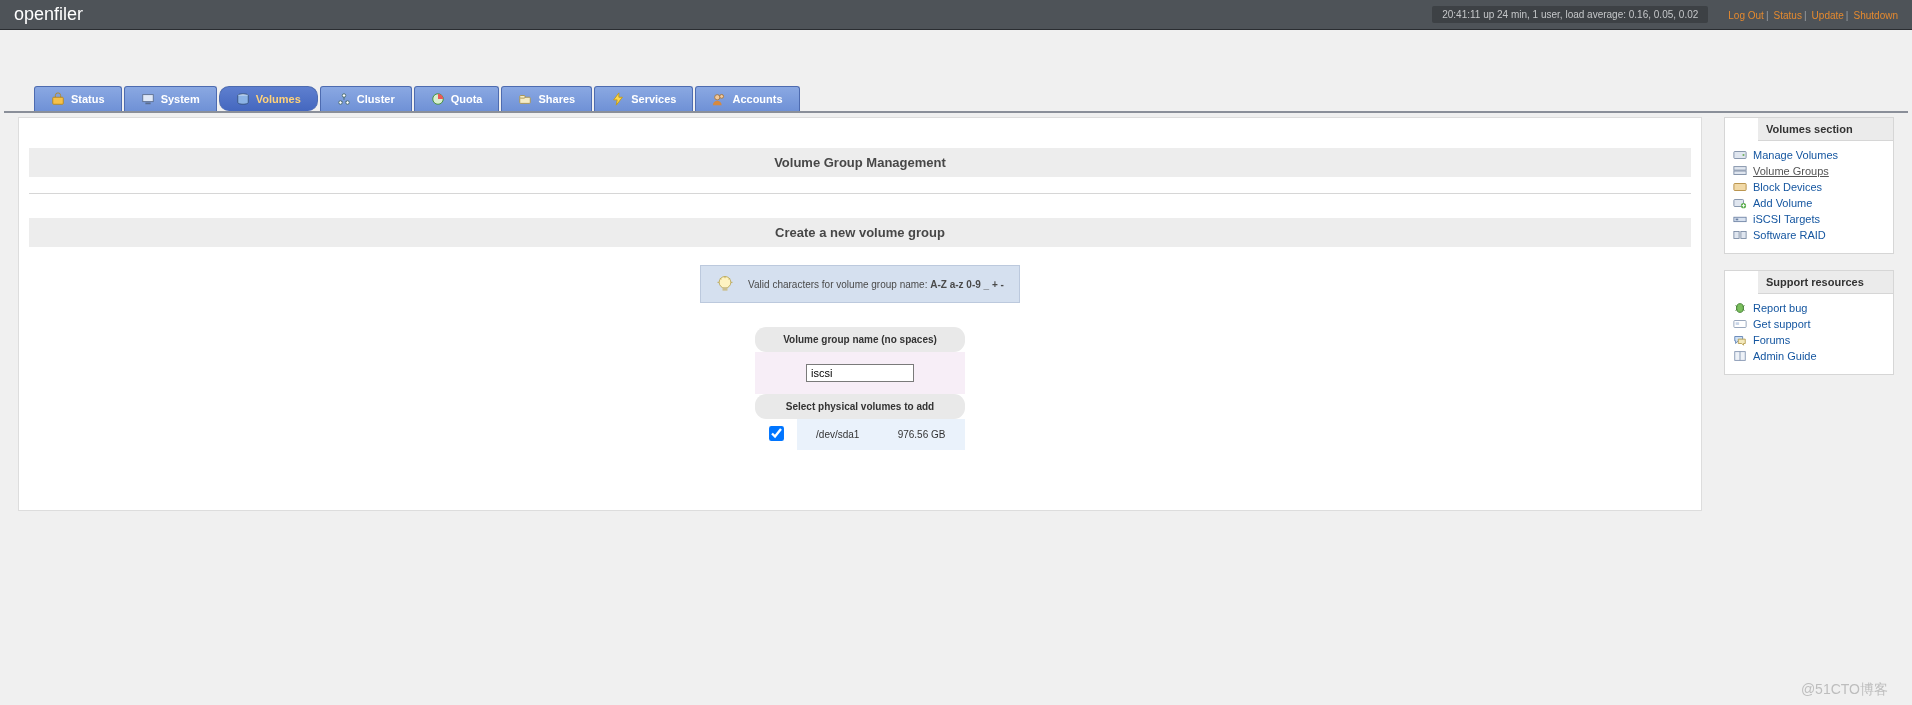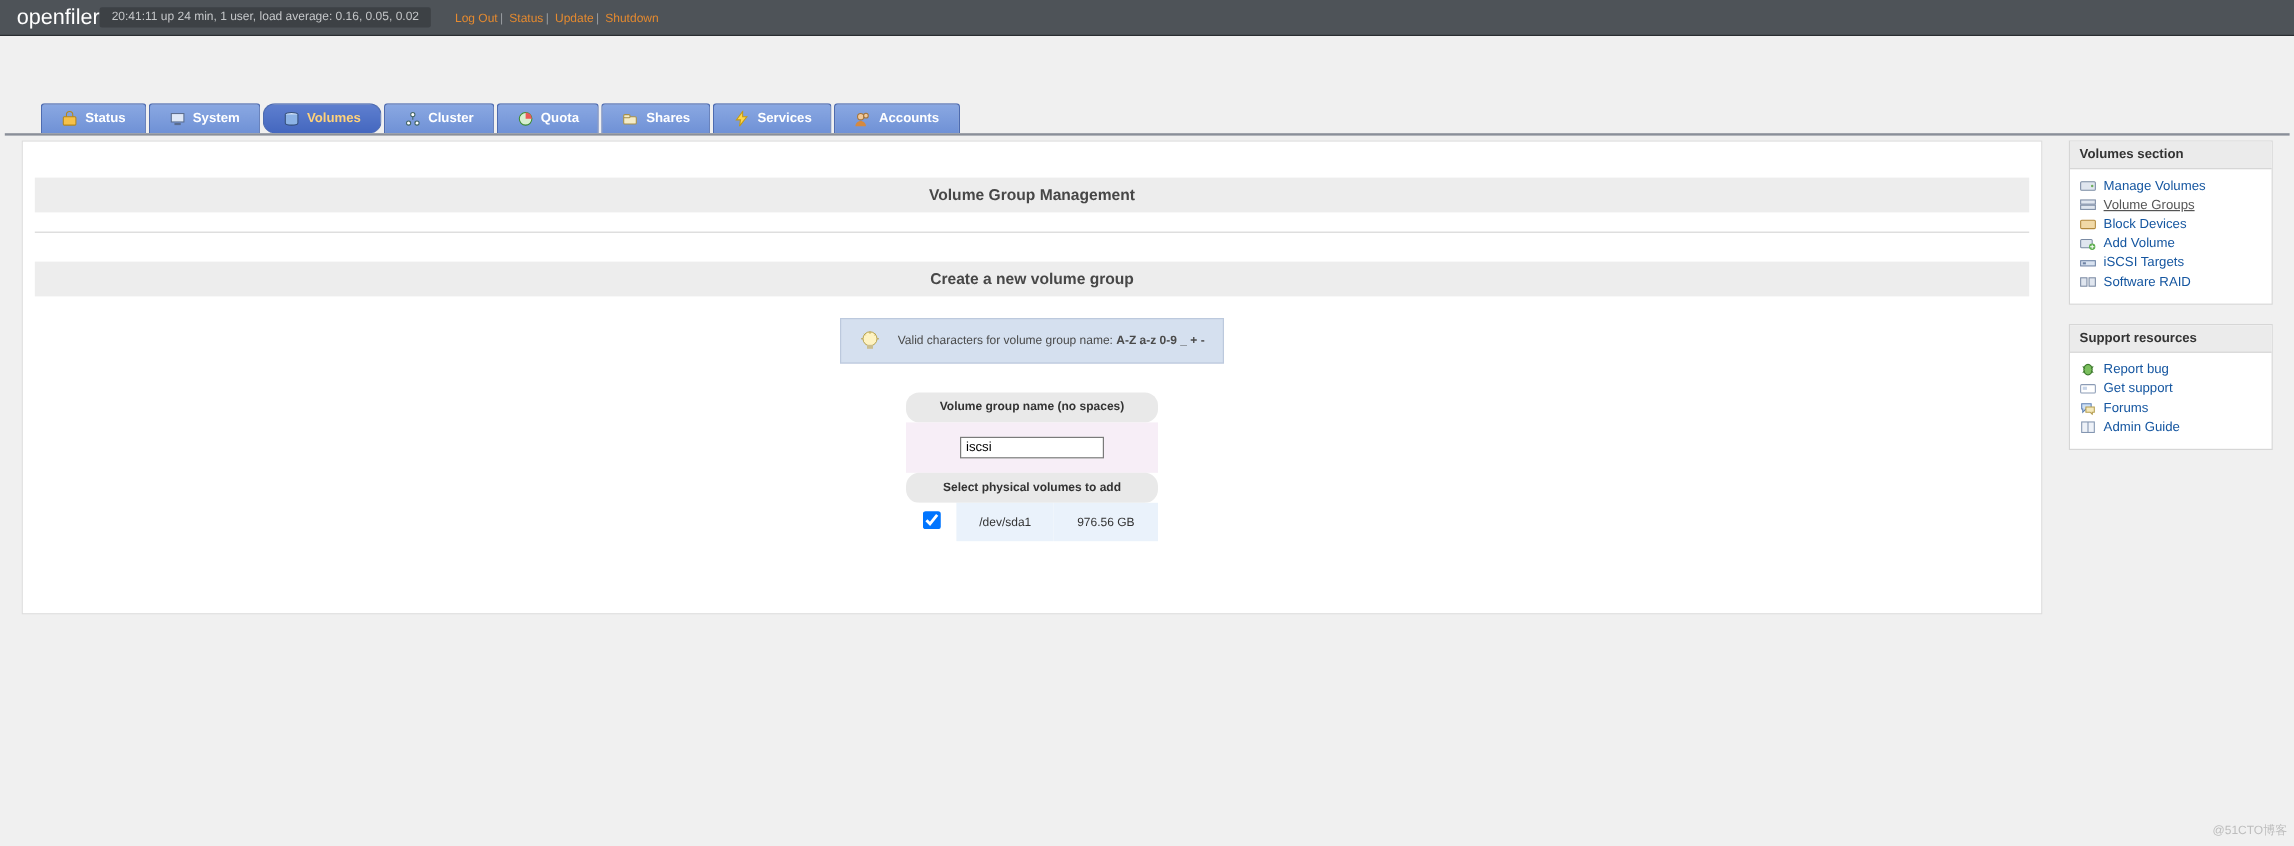--- a/index.html
+++ b/index.html
@@ -1,19 +1,19 @@
 <!DOCTYPE html>
 <html><head>
 <meta charset="utf-8">
 <style>
   * { margin: 0; padding: 0; box-sizing: border-box; }
   body { font-family: Verdana, Arial, sans-serif; font-size: 11px; background: #f0f0f0; color: #333; }
 
   
-  .topbar { background: #4e5358; height: 30px; display:flex; align-items:center; justify-content:flex-start; padding:0 14px; border-bottom:1px solid #2a2d31; }
+  .topbar { background: #4e5358; height: 30px; display:flex; align-items:center; justify-content:space-between; padding:0 14px; border-bottom:1px solid #2a2d31; }
   .logo { color:#fff; font-size:18px; font-family: "Trebuchet MS", sans-serif; letter-spacing:0px; }
   .logo b { font-weight:normal; }
   .top-right { display:flex; align-items:center; gap:20px; }
   .status-pill { background:#3d4145; color:#c5c7c9; font-size:10px; padding:3px 10px; border-radius:2px; }
   .action-links a { color:#e58a2f; font-size:10px; text-decoration:none; }
   .action-links .sep { color:#9b9fa3; font-size:10px; margin:0 2px; }
 
   
   .tab-row { display:flex; gap:2px; margin:56px 0 0 34px; }
   .tab { display:flex; align-items:center; gap:6px; background:linear-gradient(#8aa8e2,#6f91d6); color:#fff; font-size:11px; font-weight:bold; padding:5px 16px; border:1px solid #4d6bb0; border-bottom:none; border-radius:3px 3px 0 0; cursor:pointer; }
@@ -41,41 +41,41 @@
 
   
   .hint { width:320px; margin:18px auto 24px; background:#d5e0ef; border:1px solid #bcc9dd; display:flex; align-items:center; gap:12px; padding:8px 14px; font-size:10px; color:#4a4a4a; }
   .bulb { width:20px; height:20px; flex-shrink:0; }
 
   
   .form-tbl { margin:0 auto; border-collapse:collapse; text-align:center; }
   .form-tbl th { background:#e9e9e9; font-size:10px; font-weight:bold; padding:7px 28px;border-radius:11px; }
   .form-tbl td { padding:8px 10px; font-size:10px; }
   .name-row td { background:#f7eef7; padding:12px; }
-  .name-row input { border:1px solid #7a7a7a; font-size:11px; padding:2px 4px; width:120px; }
+  .name-row input { border:1px solid #7a7a7a; font-size:11px; padding:2px 4px; width:108px; }
   .pv-row td { background:#eaf2fb; }
   .pv-row .chk-cell { background:#fff; }
   .pv-row input[type=checkbox] { transform:scale(1.15); }
   .btn-row td { background:#e9e9e9; padding:10px; }
   .btn-row button { font-size:11px; padding:2px 10px; border:1px solid #666; background:linear-gradient(#fefefe,#e3e3e3); cursor:pointer; }
 
   
   .panel { background:#fff; border:1px solid #d6d6d6; }
-  .panel h4 { background:#ebebeb; font-size:11px; font-weight:bold; padding:5px 8px; border-bottom:1px solid #d6d6d6; }
+  .panel h4 { background:#ebebeb; font-size:11px; font-weight:bold; padding:5px 8px; border-bottom:1px solid #d6d6d6;margin-left:33px; }
   .panel ul { list-style:none; padding:6px 8px 10px; }
   .panel li { display:flex; align-items:center; gap:6px; padding:2px 0; }
   .panel li a { color:#1556a0; font-size:11px; text-decoration:none; }
   .panel li.current a { color:#555; text-decoration:underline; }
   .li-ico { width:14px; height:12px; flex-shrink:0; }
 
   
   .arrow { position:absolute; left:750px; top:475px; width:130px; height:90px; pointer-events:none; }
 
   
-  .watermark { position:fixed; right:6px; bottom:6px; font-size:10px; color:#bdbdbd; font-family:sans-serif; }
+  .watermark { position:fixed; right:24px; bottom:6px; font-size:14px; color:#bdbdbd; font-family:sans-serif; }
 </style>
 </head>
 <body>
 
 <div class="topbar">
   <div class="logo"><b>openfiler</b></div>
   <div class="top-right">
     <div class="status-pill">20:41:11 up 24 min, 1 user, load average: 0.16, 0.05, 0.02</div>
     <div class="action-links">
       <a href="#">Log Out</a><span class="sep">|</span>

